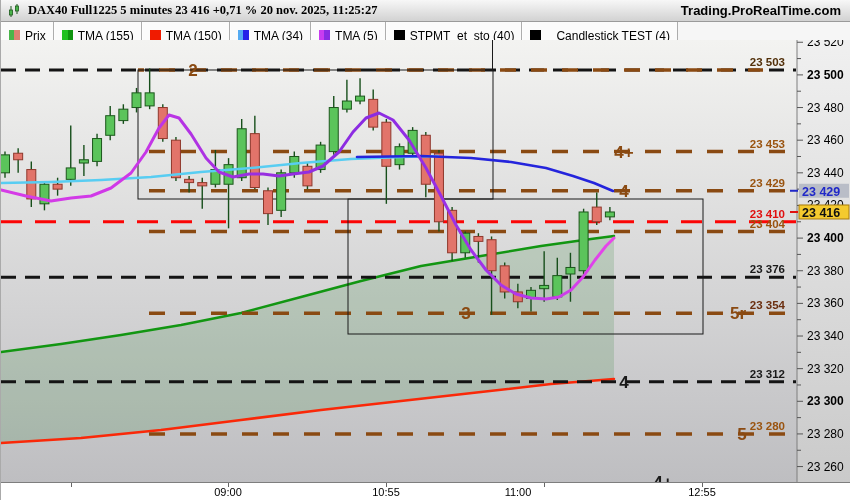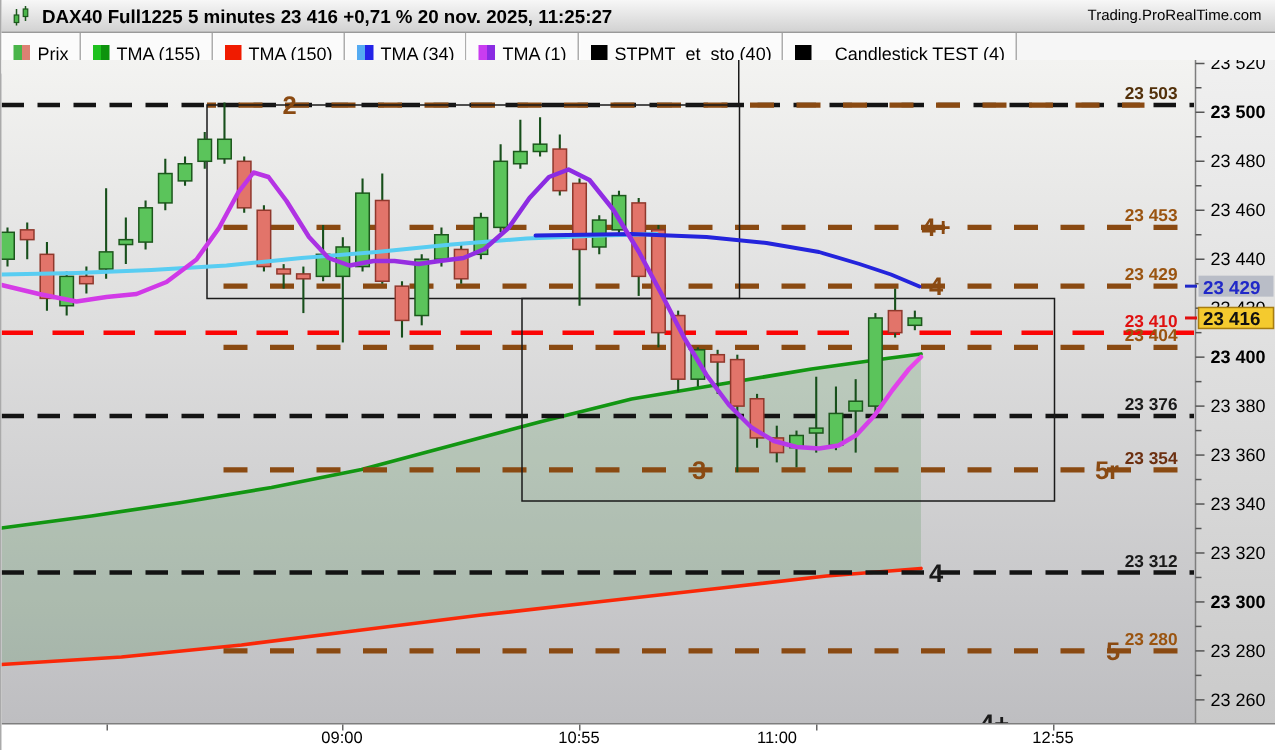--- a/index.html
+++ b/index.html
@@ -5,22 +5,22 @@
   html,body{margin:0;padding:0;background:#888;}
   *{box-sizing:border-box;}
   .app{position:relative;width:850px;height:500px;overflow:hidden;
        font-family:"Liberation Sans",sans-serif;background:#e8e8e8;
        border-left:1px solid #aaa;}
   .titlebar{position:absolute;left:0;top:0;width:850px;height:22px;
     background:linear-gradient(#f7f7f7,#d2d2d2);
     border-bottom:1px solid #9a9a9a;display:flex;align-items:center;
     padding:0 10px 0 6px;}
   .chart-ic{width:16px;height:16px;margin-right:5px;flex:0 0 auto;}
-  .title{font-size:12.5px;font-weight:bold;color:#000;white-space:nowrap;}
-  .brand{margin-left:auto;font-size:10px;font-weight:normal;color:#000;cursor:pointer;}
+  .title{font-size:12.5px;font-weight:bold;color:#000;white-space:nowrap;font-family:Liberation Serif, serif;}
+  .brand{margin-left:auto;font-size:13px;font-weight:bold;color:#000;cursor:pointer;}
   .legendbar{position:absolute;left:0;top:22px;width:850px;height:28px;
     background:#f6f6f6;border-bottom:1px solid #b0b0b0;display:flex;align-items:stretch;}
   .lcell{display:inline-flex;align-items:center;gap:5px;padding:0 7px;
     border-right:1px solid #adadad;border-left:1px solid #fdfdfd;
     background:#fbfbfb;font-size:12px;color:#000;white-space:nowrap;cursor:pointer;}
   .swatch{width:11px;height:11px;flex:0 0 auto;}
   .chartwrap{position:absolute;left:0;top:40px;width:850px;height:442px;}
   svg text{font-family:"Liberation Sans",sans-serif;}
   .footer{position:absolute;left:3px;top:427px;font-size:11px;color:#111;white-space:pre;}
   .xaxis{position:absolute;left:0;top:482px;width:850px;height:18px;background:#ffffff;
@@ -56,21 +56,21 @@
       <span class="lcell">
         <span class="swatch" style="background: linear-gradient(90deg, rgb(240, 27, 0) 50%, rgb(240, 27, 0) 50%);"></span>
         <span>TMA (150)</span>
       </span>
       <span class="lcell">
         <span class="swatch" style="background: linear-gradient(90deg, rgb(85, 171, 242) 50%, rgb(36, 36, 232) 50%);"></span>
         <span>TMA (34)</span>
       </span>
       <span class="lcell">
         <span class="swatch" style="background: linear-gradient(90deg, rgb(201, 60, 240) 50%, rgb(138, 43, 226) 50%);"></span>
-        <span>TMA (1)</span>
+        <span>TMA (5)</span>
       </span>
       <span class="lcell">
         <span class="swatch" style="background: linear-gradient(90deg, rgb(0, 0, 0) 50%, rgb(0, 0, 0) 50%);"></span>
         <span>STPMT_et_sto (40)</span>
       </span>
       <span class="lcell">
         <span class="swatch" style="background: linear-gradient(90deg, rgb(0, 0, 0) 50%, rgb(0, 0, 0) 50%);"></span>
         <span>_ Candlestick TEST (4)</span>
       </span>
     </div>

